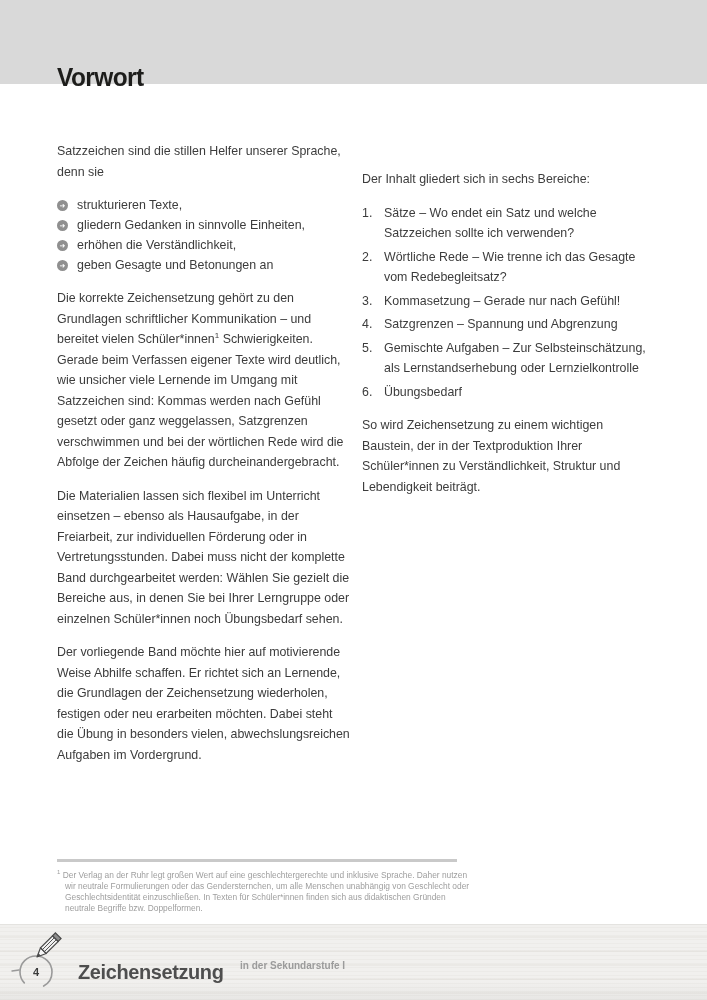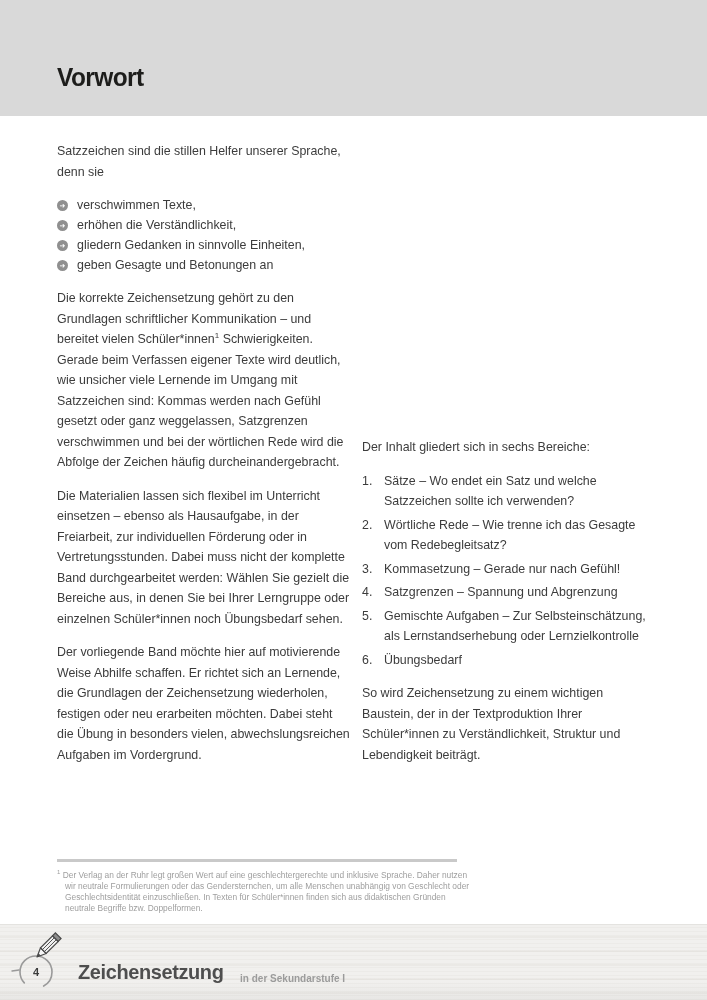--- a/index.html
+++ b/index.html
@@ -8,41 +8,41 @@
     position:relative;
     background:#ffffff;
     font-family:"Liberation Sans", sans-serif;
     color:#3c3c3c;
     overflow:hidden;
   }
 
   
   .top-band {
     position:absolute; top:0; left:0;
-    width:707px; height:116px;
+    width:707px; height:84px;
     background:#d9d9d9;
   }
   .page-title {
     position:absolute; left:57px; top:62px;
     font-size:26px; font-weight:bold;
     letter-spacing:-0.6px;
     color:#1d1d1b;
     transform:scaleX(0.94);
     transform-origin:left center;
   }
 
   
   .content {
     position:absolute; top:141px; left:57px;
     width:598px;
     display:flex; gap:10px;
-    font-size:12.4px; line-height:20.5px;align-items:flex-end;
+    font-size:12.4px; line-height:20.5px;
   }
   .col-left  { width:295px; }
-  .col-right { width:293px; }
+  .col-right { width:293px;margin-top:28px; }
 
   .content p { margin-bottom:13px; }
 
   .bullet-list { list-style:none; margin:13px 0 13px 0; }
   .bullet-list li {
     display:flex; align-items:flex-start; gap:9px;
     line-height:20px;
   }
   .bullet-icon {
     flex:0 0 auto;
@@ -81,21 +81,21 @@
       repeating-linear-gradient(0deg,
         rgba(0,0,0,0) 0px, rgba(0,0,0,0) 6px,
         rgba(150,140,122,0.07) 6px, rgba(150,140,122,0.07) 8px,
         rgba(0,0,0,0) 8px, rgba(0,0,0,0) 14px),
       linear-gradient(0deg, rgba(0,0,0,0.04) 0%, rgba(0,0,0,0) 25%);
     border-top:1px solid #e4e3e0;
   }
   .footer-badge { position:absolute; left:10px; top:2px; }
   .footer-line {
     position:absolute; left:78px; top:35px;
-    display:flex; align-items:flex-end; gap:9px; white-space:nowrap;
+    display:flex; align-items:flex-start; gap:9px; white-space:nowrap;
   }
   .footer-title {
     font-size:21px; font-weight:bold; color:#4e4e4e;
     letter-spacing:-0.4px;
     transform:scaleX(0.95); transform-origin:left bottom;
   }
   .footer-subtitle {
     font-size:10px; font-weight:bold; color:#9b9b9b;
   }
 </style>
@@ -107,29 +107,29 @@
 </div>
 
 <div class="content">
 
   <div class="col-left">
     <p>Satzzeichen sind die stillen Helfer unserer Sprache, denn sie</p>
 
     <ul class="bullet-list">
       <li>
         <span class="bullet-icon">➜</span>
-        <span>verschwimmen Texte,</span>
+        <span>strukturieren Texte,</span>
+      </li>
+      <li>
+        <span class="bullet-icon">➜</span>
+        <span>gliedern Gedanken in sinnvolle Einheiten,</span>
       </li>
       <li>
         <span class="bullet-icon">➜</span>
         <span>erhöhen die Verständlichkeit,</span>
-      </li>
-      <li>
-        <span class="bullet-icon">➜</span>
-        <span>gliedern Gedanken in sinnvolle Einheiten,</span>
       </li>
       <li>
         <span class="bullet-icon">➜</span>
         <span>geben Gesagte und Betonungen an</span>
       </li>
     </ul>
 
     <p><span>Die korrekte Zeichensetzung gehört zu den Grundlagen schriftlicher Kommunikation – und bereitet vielen Schüler*innen</span><sup>1</sup><span> Schwierigkeiten. Gerade beim Verfassen eigener Texte wird deutlich, wie unsicher viele Lernende im Umgang mit Satzzeichen sind: Kommas werden nach Gefühl gesetzt oder ganz weggelassen, Satzgrenzen verschwimmen und bei der wörtlichen Rede wird die Abfolge der Zeichen häufig durcheinandergebracht.</span></p>
 
     <p>Die Materialien lassen sich flexibel im Unterricht einsetzen – ebenso als Hausaufgabe, in der Freiarbeit, zur individuellen Förderung oder in Vertretungsstunden. Dabei muss nicht der komplette Band durchgearbeitet werden: Wählen Sie gezielt die Bereiche aus, in denen Sie bei Ihrer Lerngruppe oder einzelnen Schüler*innen noch Übungsbedarf sehen.</p>

